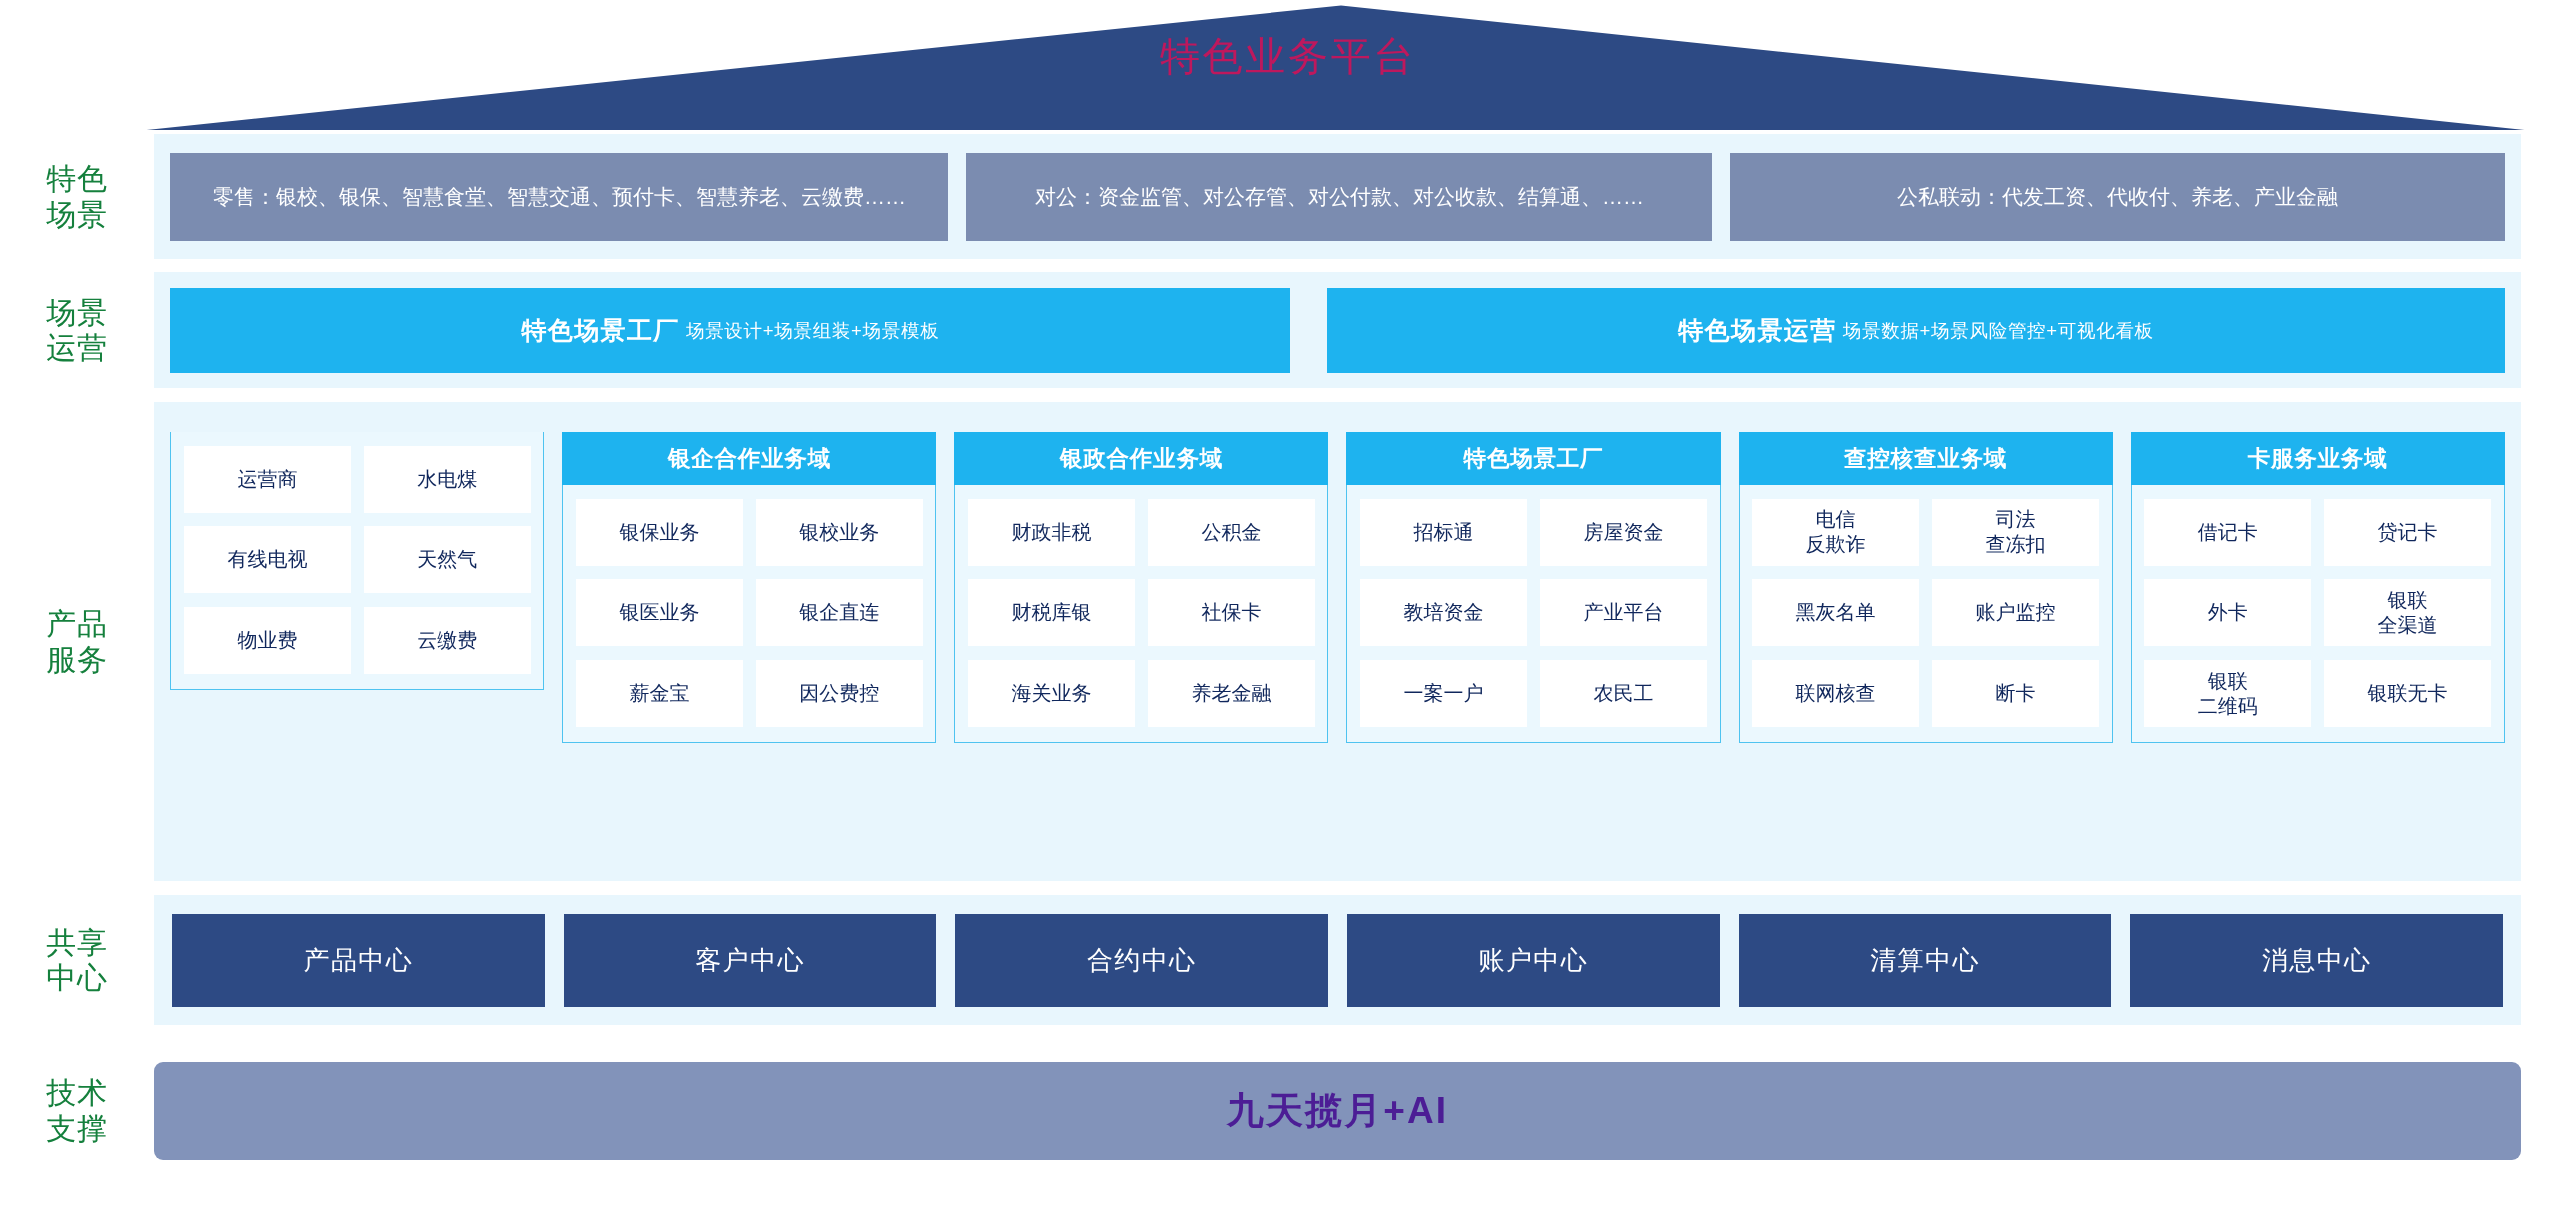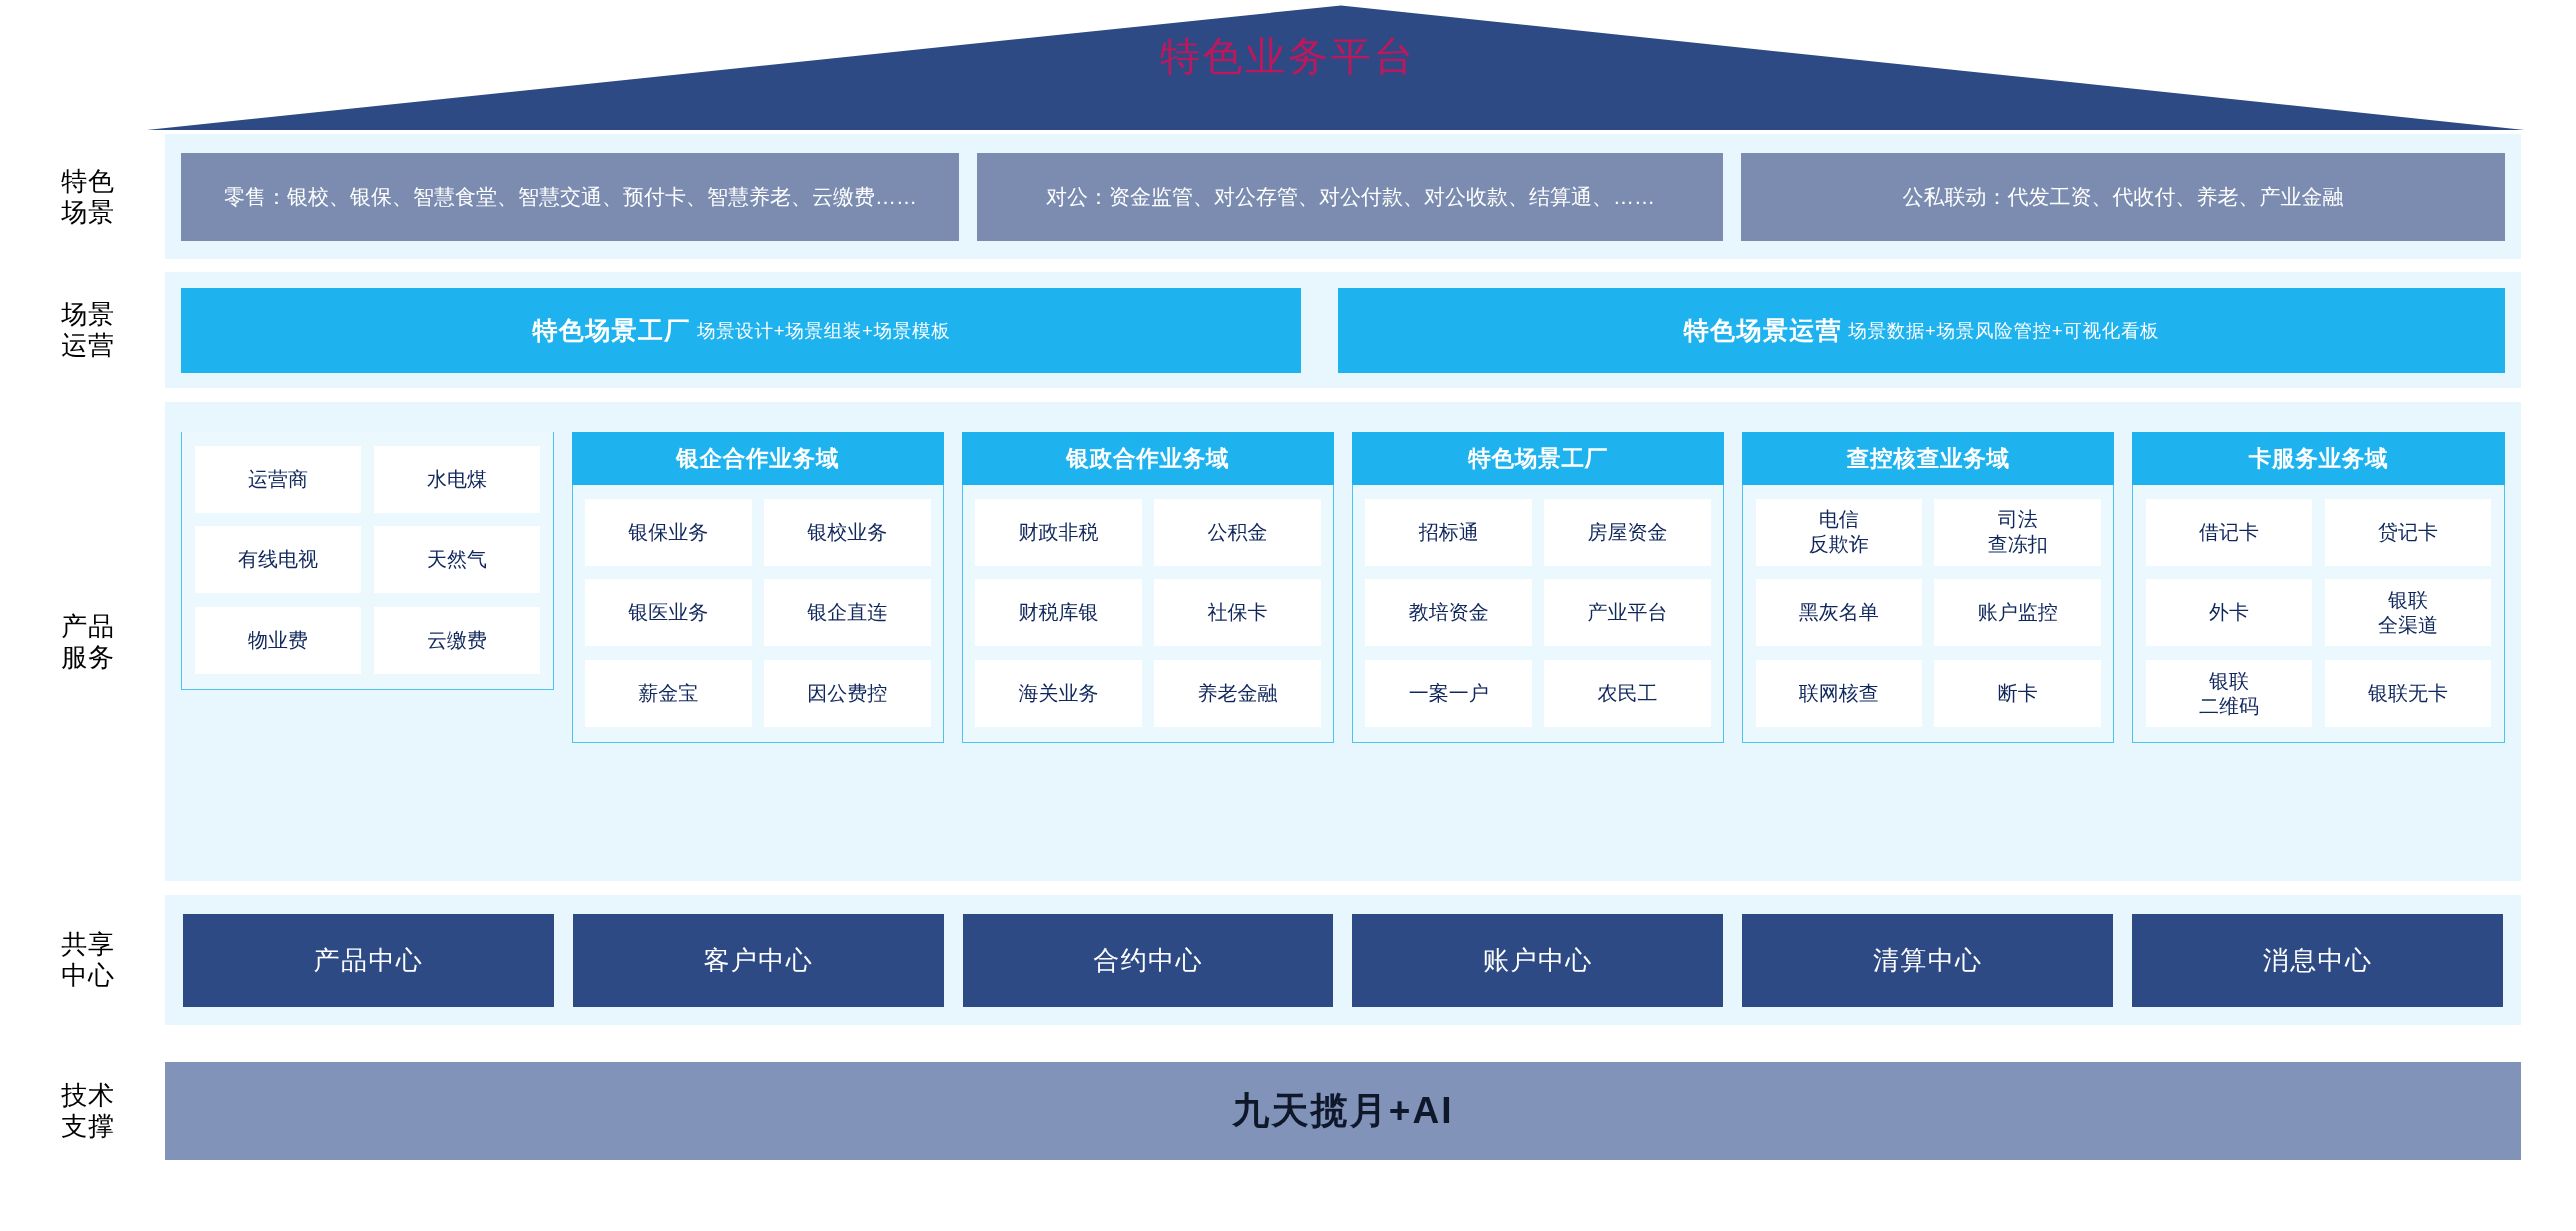--- a/index.html
+++ b/index.html
@@ -48,26 +48,25 @@
     position: absolute;
     left: 0;
     width: 2576px;
     display: flex;
     align-items: center;
   }
   .row-label {
     width: 154px;
     flex: 0 0 154px;
     text-align: center;
-    color: #000000;
-    font-size: 26px;
+    color: #15803d;
+    font-size: 30px;
     font-weight: normal;
     line-height: 1.18;
     letter-spacing: 0.7px;
-    margin-left: 11px;
   }
   .row-label span { display: block; }
   .panel {
     flex: 1 1 auto;
     background: #e8f6fd;
     height: 100%;
     box-sizing: border-box;
     margin-right: 55px;
     position: relative;
   }
@@ -182,27 +181,28 @@
   #band-tech { top: 915px; height: 123px; }
   #band-tech .panel {
     background: transparent;
     display: flex;
     align-items: center;
   }
   #tech-bar {
     width: 100%;
     height: 98px;
     background: #8293ba;
-    color: #0f172a;
+    color: #4c1d95;
     font-size: 37px;
     font-weight: bold;
     letter-spacing: 2.1px;
     display: flex;
     align-items: center;
     justify-content: center;
+    border-radius: 9px;
   }
 </style>
 </head>
 <body>
 
 <div id="roof-wrap">
   <svg id="roof-svg" width="2576" height="134" viewBox="0 0 3763 196">
     <polygon points="1959,8 3690,190 212,190" fill="#2d4a84"></polygon>
   </svg>
   <div id="roof-title">特色业务平台</div>

